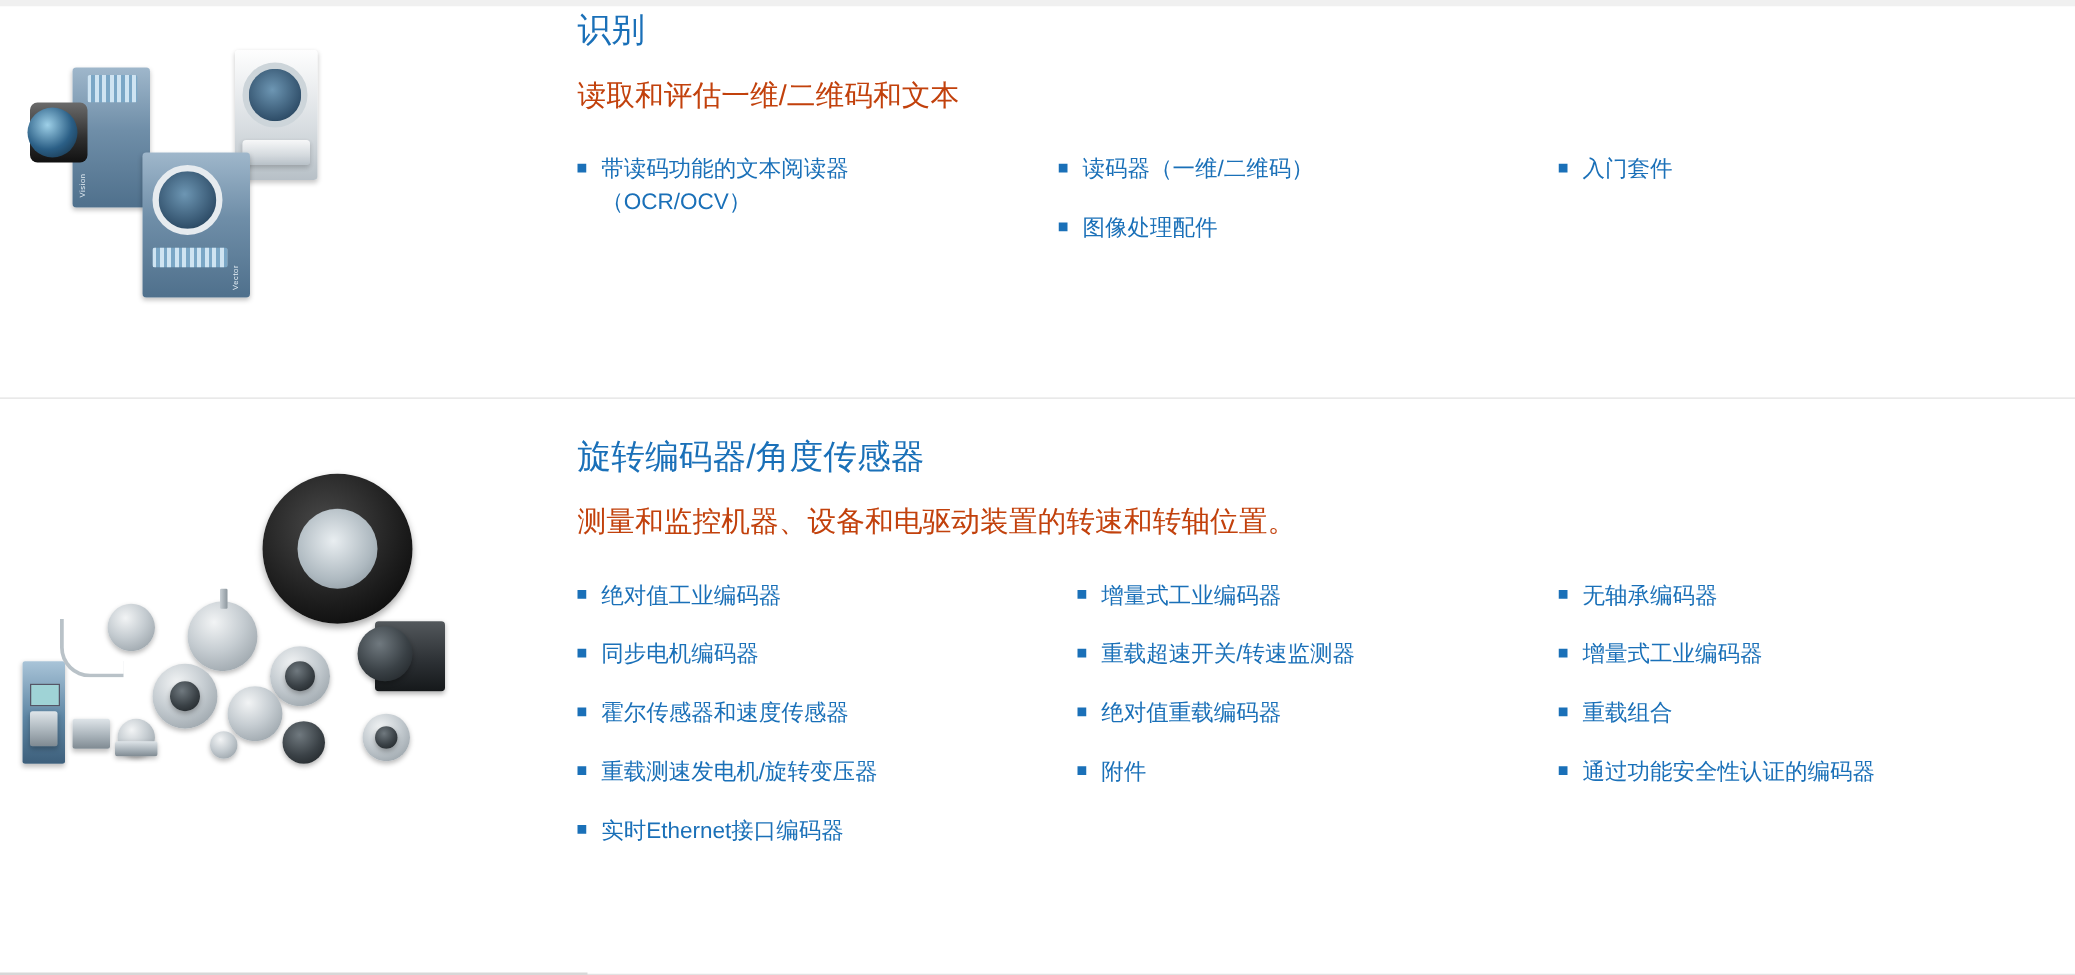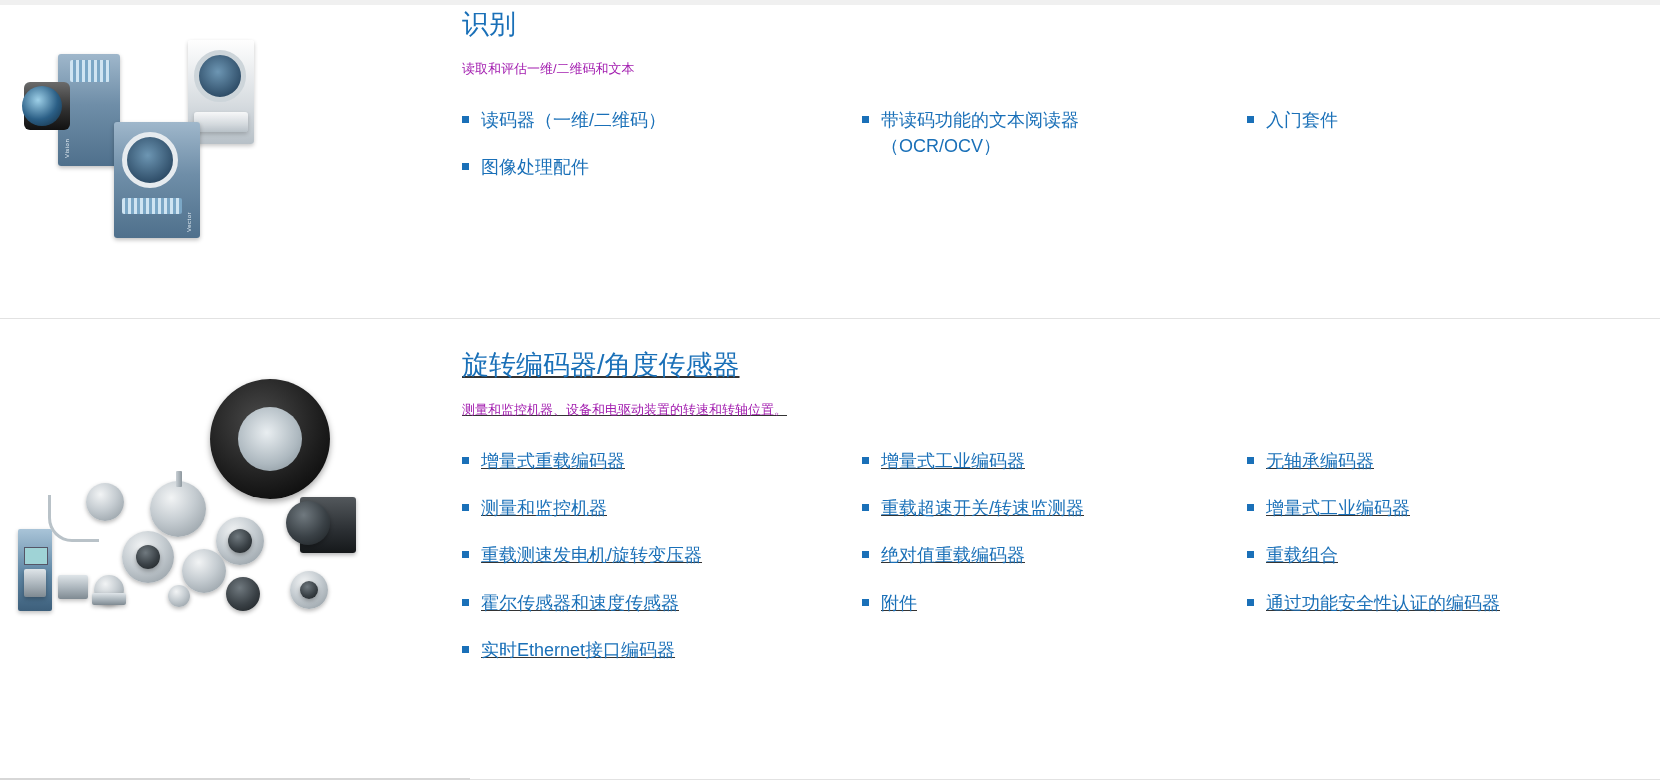--- a/index.html
+++ b/index.html
@@ -53,22 +53,22 @@
     padding-right: 20px;
   }
   .sec-title {
     font-size: 27px;
     color: #1a70b8;
     font-weight: normal;
     margin: 0 0 20px 0;
     line-height: 1.2;
   }
   .sec-desc {
-    font-size: 13px;
-    color: #a21caf;
+    font-size: 23px;
+    color: #c2410c;
     margin: 0 0 28px 0;
     line-height: 1.45;
   }
   .links-grid {
     display: flex;
     gap: 0;
   }
   .links-col {
     flex: 0 0 auto;
   }
@@ -265,53 +265,53 @@
           <div class="cam-label" style="left:168px; top:206px;">Vector</div>
         </div>
       </div>
 
       <div class="content">
         <h2 class="sec-title">识别</h2>
         <p class="sec-desc">读取和评估一维/二维码和文本</p>
 
         <div class="links-grid">
 
+          <div class="links-col col-w2">
+            <div class="link-item">
+              <span class="bullet"></span>
+              <span class="link-text" style="display:inline-block; max-width:300px;">带读码功能的文本阅读器（OCR/OCV）</span>
+            </div>
+          </div>
+
           <div class="links-col col-w1">
             <div class="link-item">
               <span class="bullet"></span>
               <span class="link-text">读码器（一维/二维码）</span>
             </div>
             <div class="link-item">
               <span class="bullet"></span>
               <span class="link-text">图像处理配件</span>
-            </div>
-          </div>
-
-          <div class="links-col col-w2">
-            <div class="link-item">
-              <span class="bullet"></span>
-              <span class="link-text" style="display:inline-block; max-width:300px;">带读码功能的文本阅读器（OCR/OCV）</span>
             </div>
           </div>
 
           <div class="links-col col-w3">
             <div class="link-item">
               <span class="bullet"></span>
               <span class="link-text">入门套件</span>
             </div>
           </div>
 
         </div>
       </div>
     </div>
   </div>
 
   <div class="divider"></div>
 
-  <div class="section" style="padding-top:30px;text-decoration:underline;">
+  <div class="section" style="padding-top:30px;">
     <div class="sec-inner">
 
       <div class="media">
         <div class="img2">
 
           <div class="enc-ring-big" style="left:210px; top:0px;"></div>
 
           <div class="enc-black-motor" style="left:300px; top:118px; width:56px; height:56px;"></div>
           <div class="enc-dark" style="left:286px; top:122px; width:44px; height:44px;"></div>
 
@@ -344,33 +344,33 @@
 
       <div class="content">
         <h2 class="sec-title">旋转编码器/角度传感器</h2>
         <p class="sec-desc">测量和监控机器、设备和电驱动装置的转速和转轴位置。</p>
 
         <div class="links-grid">
 
           <div class="links-col col-w1">
             <div class="link-item">
               <span class="bullet"></span>
-              <span class="link-text">增量式重载编码器</span>
-            </div>
-            <div class="link-item">
-              <span class="bullet"></span>
-              <span class="link-text">测量和监控机器</span>
+              <span class="link-text">绝对值工业编码器</span>
+            </div>
+            <div class="link-item">
+              <span class="bullet"></span>
+              <span class="link-text">同步电机编码器</span>
+            </div>
+            <div class="link-item">
+              <span class="bullet"></span>
+              <span class="link-text">霍尔传感器和速度传感器</span>
             </div>
             <div class="link-item">
               <span class="bullet"></span>
               <span class="link-text">重载测速发电机/旋转变压器</span>
-            </div>
-            <div class="link-item">
-              <span class="bullet"></span>
-              <span class="link-text">霍尔传感器和速度传感器</span>
             </div>
             <div class="link-item">
               <span class="bullet"></span>
               <span class="link-text">实时Ethernet接口编码器</span>
             </div>
           </div>
 
           <div class="links-col col-w2">
             <div class="link-item">
               <span class="bullet"></span>

